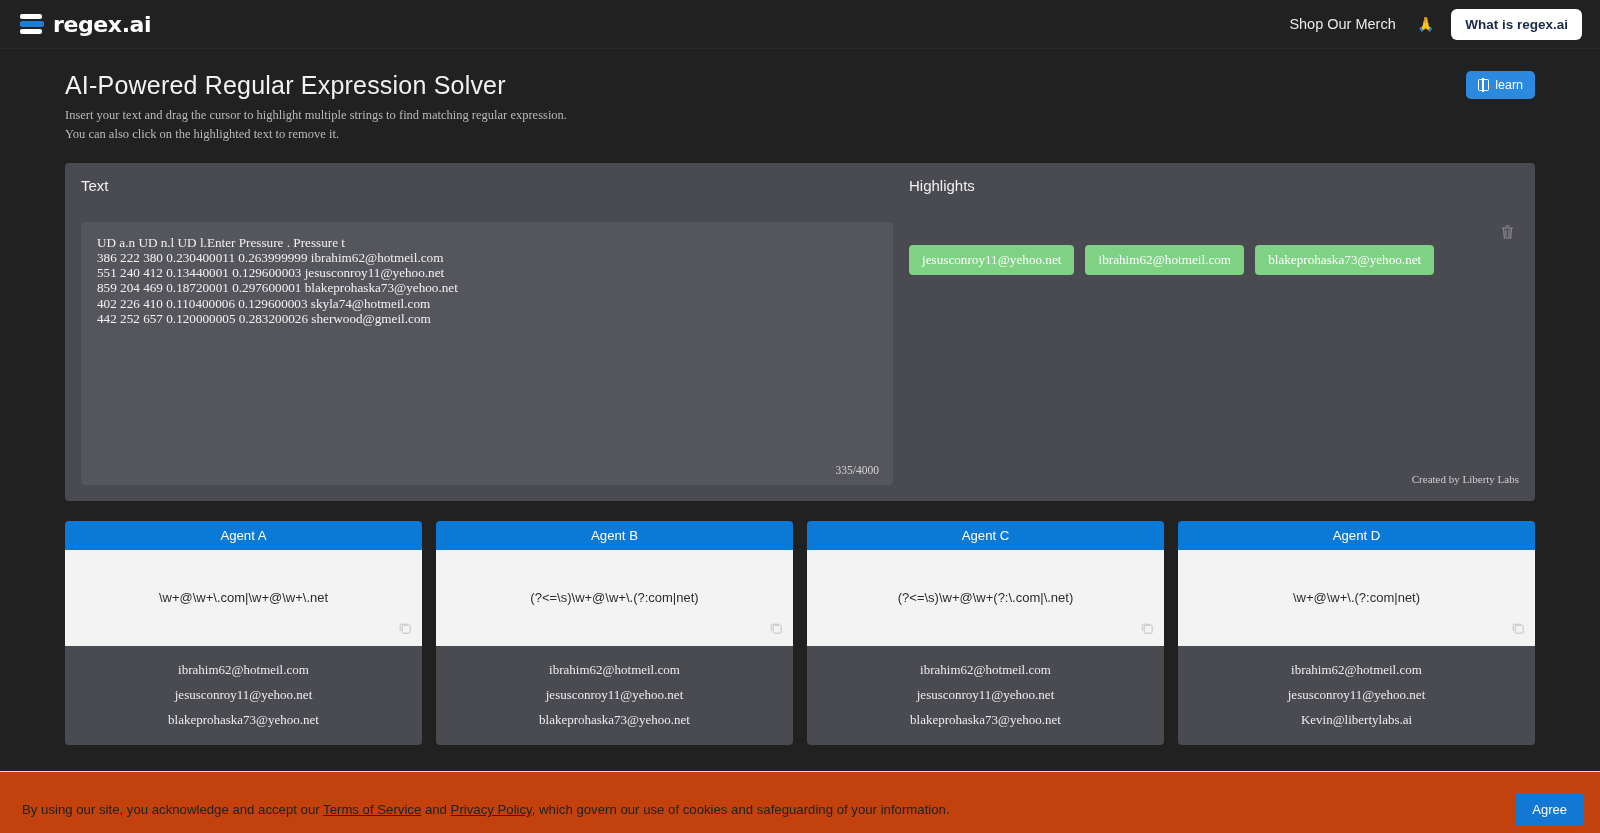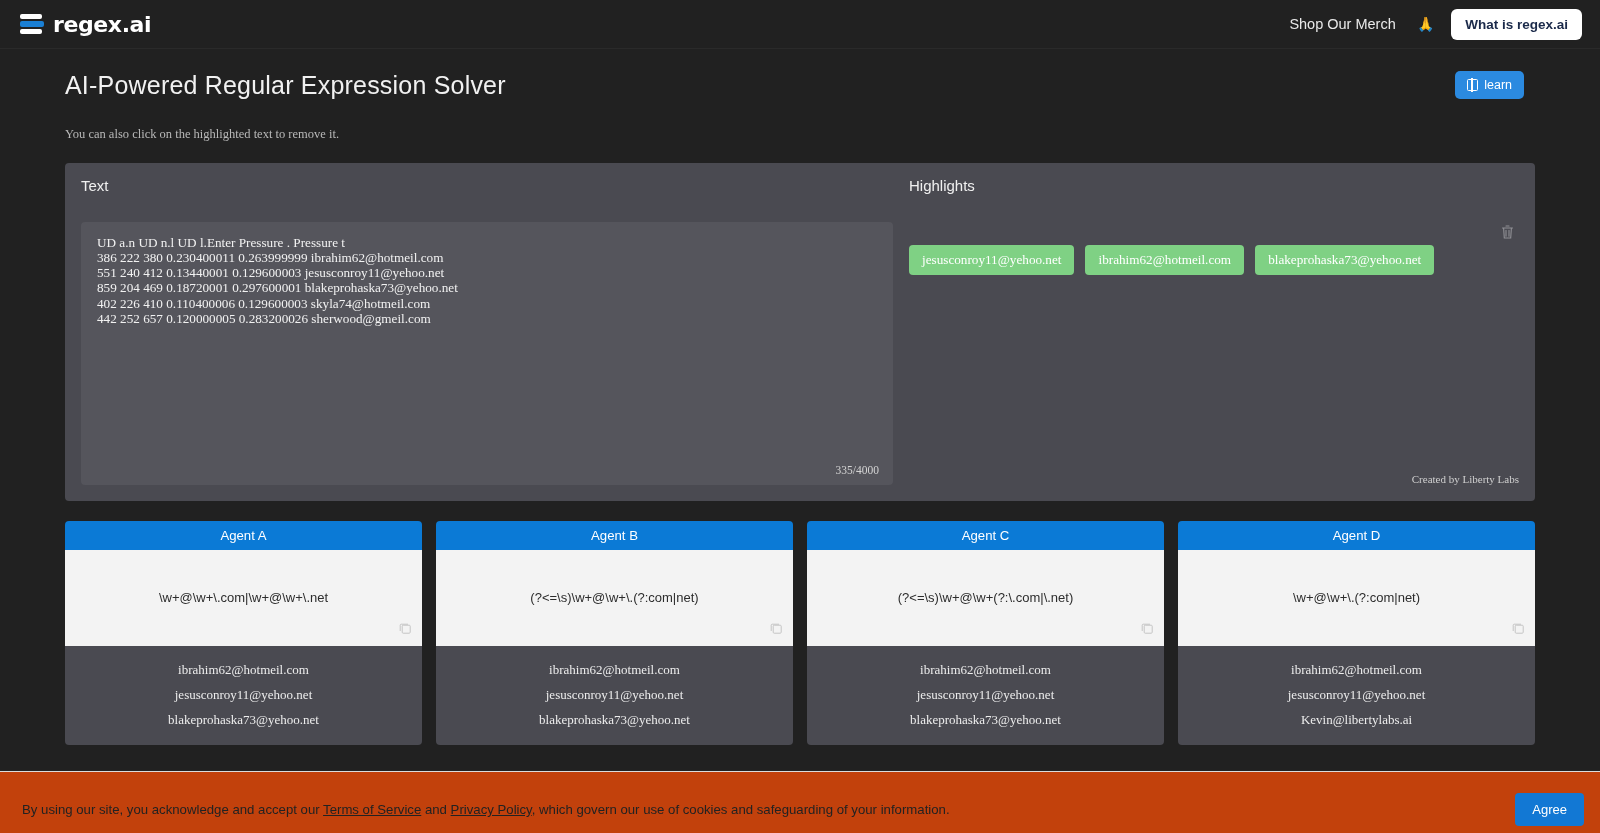--- a/index.html
+++ b/index.html
@@ -41,21 +41,21 @@
   }
 
   
   .head-wrap { position: relative; padding: 22px 65px 0 65px; }
   .page-title { color: #f1f1f1; font-size: 25px; font-weight: 400; letter-spacing: .2px; }
   .page-sub {
     margin-top: 6px; color: #b9b9b9; font-size: 12.5px; line-height: 1.55;
     font-family: "Liberation Serif", serif;
   }
   .learn-btn {
-    position: absolute; right: 76px; top: 22px;
+    position: absolute; right: 65px; top: 22px;
     background: #2b8ae0; color: #fff; border: none; border-radius: 5px;
     font-size: 12.5px; padding: 7px 12px; cursor: pointer;
     display: flex; align-items: center; gap: 6px;
   }
   .book-ico { width: 11px; height: 12px; border: 1.6px solid #fff; border-radius: 1.5px; position: relative; }
   .book-ico::after { content:""; position:absolute; left:3px; top:-1.6px; bottom:-1.6px; width:1.6px; background:#fff; }
 
   
   .panel {
     margin: 18px 65px 0 65px; background: #4a4a51;
@@ -160,21 +160,21 @@
         <span>Shop Our Merch</span>
         <span class="emoji-pray">🙏</span>
       </a>
       <button class="what-is-btn">What is regex.ai</button>
     </div>
   </div>
 
   <div class="head-wrap">
     <div class="page-title">AI-Powered Regular Expression Solver</div>
     <div class="page-sub">
-      <br>
+      <span>Insert your text and drag the cursor to highlight multiple strings to find matching regular expression.</span><br>
       <span>You can also click on the highlighted text to remove it.</span>
     </div>
     <button class="learn-btn">
       <span class="book-ico"></span>
       <span>learn</span>
     </button>
   </div>
 
   <div class="panel">
 

